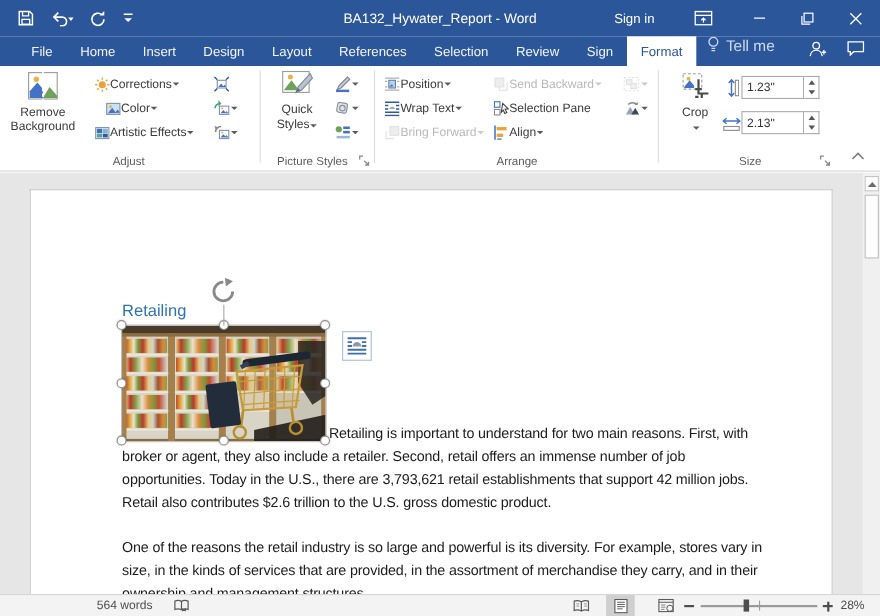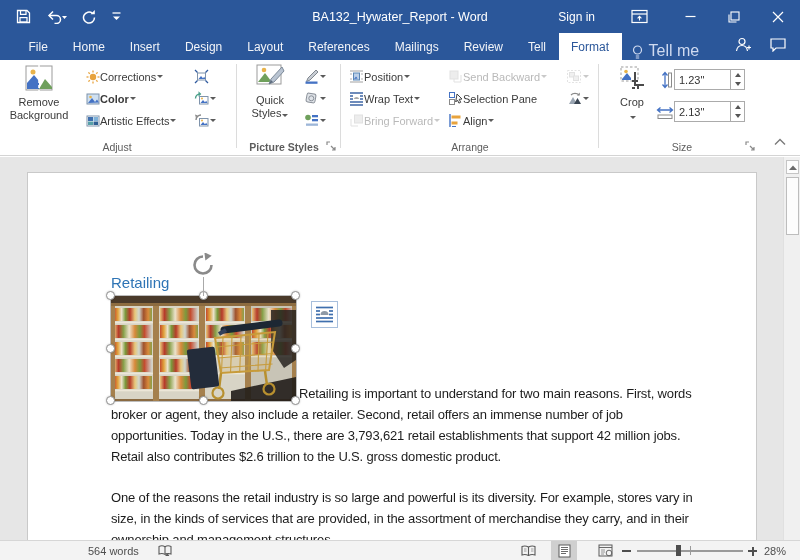--- a/index.html
+++ b/index.html
@@ -15,21 +15,21 @@
               font-size:12.5px;color:#fff;pointer-events:none;}
   .signin{position:absolute;right:205px;top:0;height:33px;display:flex;align-items:center;font-size:12px;color:#fff;}
   .ribdisp{position:absolute;right:152px;top:0;height:33px;display:flex;align-items:center;}
   .wctl{position:absolute;top:0;height:33px;width:44px;display:flex;align-items:center;justify-content:center;}
   .wctl.min{right:88px}.wctl.res{right:44px}.wctl.cls{right:0}
 
   
   .tabrow{position:absolute;left:0;top:33px;width:800px;height:27px;background:#2b579a;display:flex;align-items:stretch;padding-left:16px;}
   .tab{display:flex;align-items:center;padding:0 12.5px;font-size:12px;color:#f2f4f8;cursor:default;}
   .tab.active{background:#fff;color:#2b579a;}
-  .tellme{display:flex;align-items:flex-end;gap:6px;padding:0 10px;font-size:16px;color:#cfdaf0;}
+  .tellme{display:flex;align-items:flex-start;gap:6px;padding:0 10px;font-size:14px;color:#cfdaf0;}
   .tabicons{position:absolute;right:0;top:33px;height:27px;display:flex;align-items:center;gap:18px;padding-right:14px;}
 
   
   .ribbon{position:absolute;left:0;top:60px;width:800px;height:96px;background:#fff;border-bottom:1px solid #d4d4d4;font-size:11px;color:#3b3b3b;}
   .vsep{position:absolute;top:4px;height:84px;width:1px;background:#dcdcdc;}
   .grp-label{position:absolute;bottom:2px;font-size:10.5px;color:#5d5d5d;text-align:center;}
   .launcher{position:absolute;bottom:3px;width:11px;height:11px;}
   .bigbtn{position:absolute;top:3px;line-height:13px;color:#3b3b3b;display:flex;flex-direction:column;align-items:center;}
   .bigbtn .cap{margin-top:3px;}
   .sbtn{position:absolute;height:21px;display:flex;align-items:center;gap:0;padding:0 2px;white-space:nowrap;}
@@ -138,23 +138,23 @@
     </div>
   </div>
 
   <div class="tabrow">
     <div class="tab">File</div>
     <div class="tab">Home</div>
     <div class="tab">Insert</div>
     <div class="tab">Design</div>
     <div class="tab">Layout</div>
     <div class="tab">References</div>
-    <div class="tab">Mailings</div>
+    <div class="tab">Selection</div>
     <div class="tab">Review</div>
-    <div class="tab">Tell</div>
+    <div class="tab">Sign</div>
     <div class="tab active">Format</div>
     <div class="tellme">
       <svg width="11" height="15" viewBox="0 0 11 15">
           <circle cx="5.5" cy="5" r="4" fill="none" stroke="#cfdaf0" stroke-width="1.2"></circle>
           <path d="M3.8 11h3.4M3.8 13h3.4" stroke="#cfdaf0" stroke-width="1.2"></path>
         </svg>
       <span>Tell me</span>
     </div>
   </div>
   <div class="tabicons">
@@ -195,21 +195,21 @@
             <line x1="11.5" y1="7" x2="13.5" y2="7"></line>
             <line x1="2.4" y1="2.4" x2="3.8" y2="3.8"></line>
             <line x1="10.2" y1="10.2" x2="11.6" y2="11.6"></line>
             <line x1="11.6" y1="2.4" x2="10.2" y2="3.8"></line>
             <line x1="3.8" y1="10.2" x2="2.4" y2="11.6"></line>
           </g>
         </svg>
       <span>Corrections</span>
         <span class="caret"></span>
     </div>
-    <div class="sbtn" style="left:84px;top:28px;font-weight:bold;">
+    <div class="sbtn" style="left:94px;top:28px;">
       <svg width="14" height="14" viewBox="0 0 14 14">
           <rect x="1" y="2" width="12" height="10" fill="#cfe0f1" stroke="#7f93ab"></rect>
           <path d="M2 11l4-5 3 4 2-2.5 2 3z" fill="#4472c4"></path>
           <circle cx="4.5" cy="5" r="1.3" fill="#e8b34b"></circle>
         </svg>
       <span>Color</span>
         <span class="caret"></span>
     </div>
     <div class="sbtn" style="left:84px;top:50px;">
       <svg width="14" height="14" viewBox="0 0 14 14">
@@ -281,21 +281,21 @@
     </div>
     <div class="sbtn" style="left:302px;top:50px;">
       <svg width="15" height="15" viewBox="0 0 15 15">
           <circle cx="4" cy="4.5" r="2.8" fill="#6fa05c"></circle>
           <rect x="8" y="2" width="6" height="2.3" fill="#4472c4"></rect>
           <rect x="8" y="6" width="6" height="2.3" fill="#4472c4"></rect>
           <rect x="2" y="10.5" width="12" height="2.3" fill="#9db6d8"></rect>
         </svg>
       <span class="caret"></span>
     </div>
-    <div class="grp-label" style="left:238px;width:92px;font-weight:bold;">Picture Styles</div>
+    <div class="grp-label" style="left:238px;width:92px;">Picture Styles</div>
     <span class="launcher" style="left:326px;">
       <svg width="11" height="11" viewBox="0 0 11 11">
           <path d="M1 4V1h3M5 5l4 4M9 6v3H6" fill="none" stroke="#8a8a8a" stroke-width="1.2"></path>
         </svg>
     </span>
     <div class="vsep" style="left:340px;"></div>
 
     <div class="sbtn" style="left:347px;top:6px;">
       <svg width="15" height="15" viewBox="0 0 15 15">
           <g stroke="#b0b0b0" stroke-width="1.2">
@@ -561,21 +561,21 @@
               <line x1="1" y1="9.5" x2="5" y2="9.5"></line>
               <line x1="14" y1="9.5" x2="18" y2="9.5"></line>
               <line x1="1" y1="13" x2="18" y2="13"></line>
               <line x1="1" y1="16.5" x2="18" y2="16.5"></line>
             </g>
             <path d="M5.5 10a4 4 0 0 1 8 0z" fill="#8f9aa6"></path>
           </svg>
       </div>
 
       <div class="para p1">
-        <div class="line">Retailing is important to understand for two main reasons. First, words</div>
+        <div class="line">Retailing is important to understand for two main reasons. First, with</div>
         <div class="line">broker or agent, they also include a retailer. Second, retail offers an immense number of job</div>
         <div class="line">opportunities. Today in the U.S., there are 3,793,621 retail establishments that support 42 million jobs.</div>
         <div class="line">Retail also contributes $2.6 trillion to the U.S. gross domestic product.</div>
       </div>
       <div class="para p2">
         <div class="line">One of the reasons the retail industry is so large and powerful is its diversity. For example, stores vary in</div>
         <div class="line">size, in the kinds of services that are provided, in the assortment of merchandise they carry, and in their</div>
         <div class="line">ownership and management structures.</div>
       </div>
     </div>

